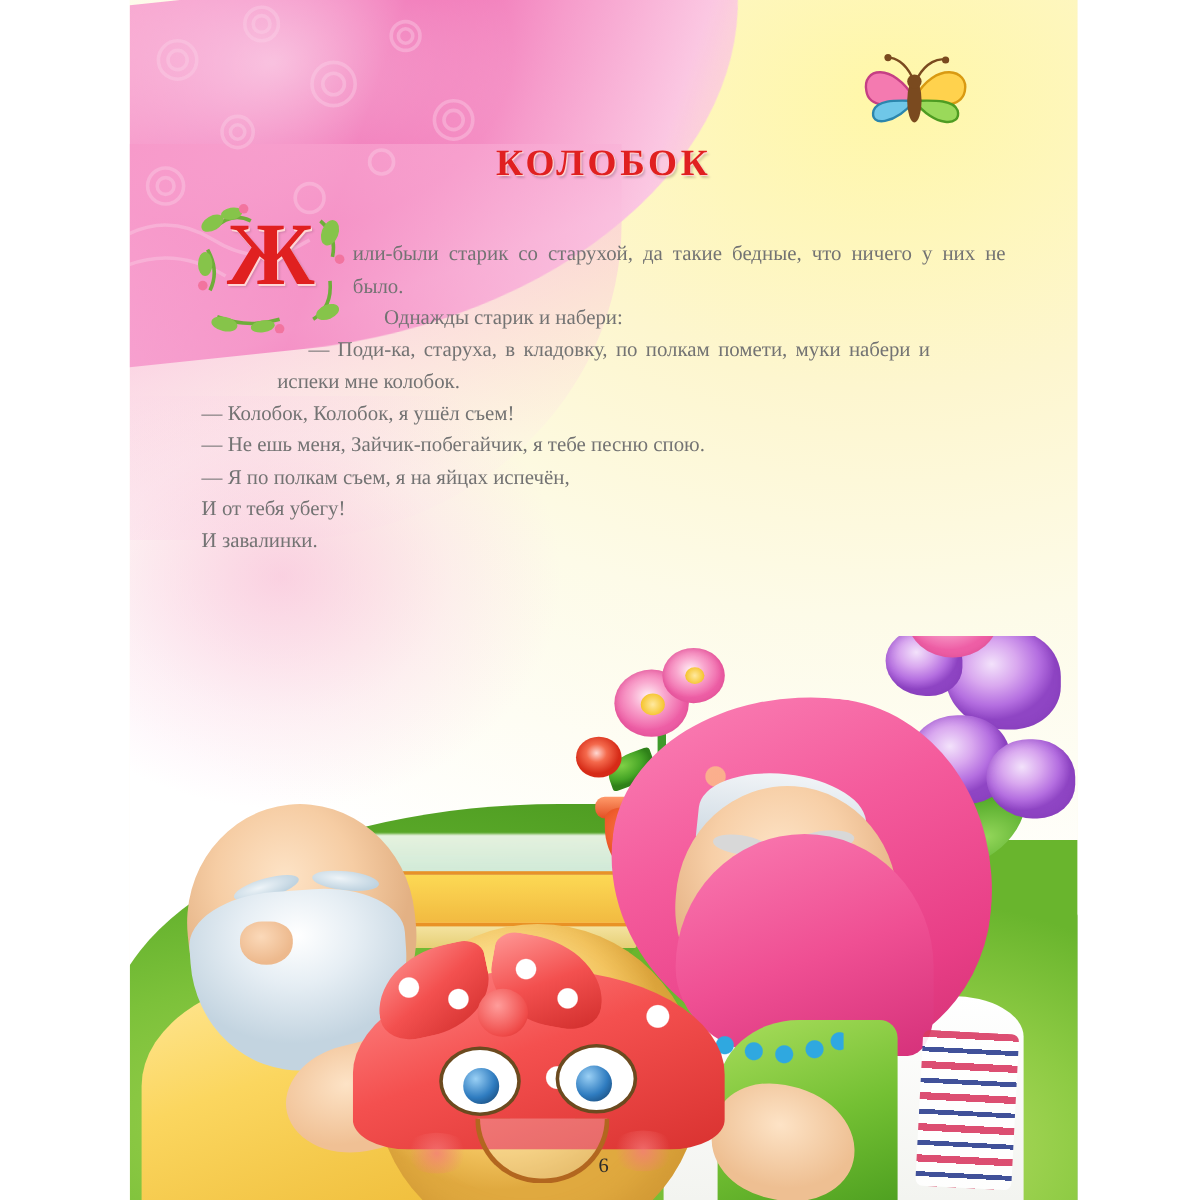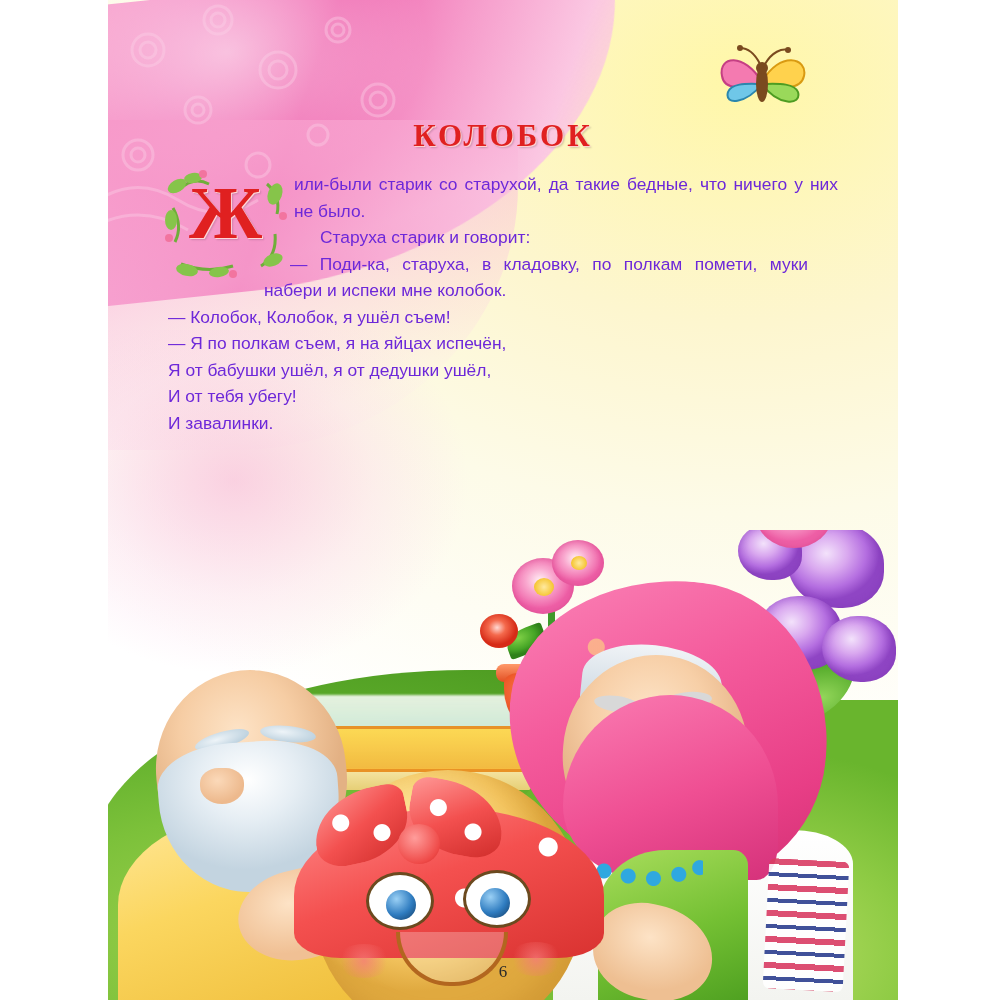--- a/index.html
+++ b/index.html
@@ -111,43 +111,43 @@
     font-size: 74px;
     line-height: 74px;
     color: #e02020;
     text-shadow: 1px 1px 0 #ffd6d6, 2px 2px 2px rgba(0,0,0,0.15);
   }
 
   
   .textblock {
     position: absolute;
     left: 60px;
-    top: 171px;
+    top: 198px;
     width: 670px;
-    font-family: Liberation Sans, sans-serif;
+    font-family: Liberation Serif, serif;
     font-size: 17.4px;
     line-height: 26.5px;
-    color: #6d28d9;
+    color: #737373;
   }
   .para {
     margin: 0;
     text-align: justify;
   }
   .p-first {
     text-indent: 0;
     margin-left: 126px;
     width: 544px;
   }
   .p-indent {
     margin-left: 126px;
     width: 544px;
     text-indent: 26px;
   }
   .p-dash-top {
-    margin-left: 96px;
+    margin-left: 63px;
     width: 544px;
     text-indent: 26px;
   }
   .p-full {
     text-indent: 22px;
     width: 670px;
   }
   .p-line {
     text-indent: 0;
     text-align: left;
@@ -605,25 +605,25 @@
           <circle cx="6" cy="70" r="4"></circle>
           <circle cx="70" cy="106" r="4"></circle>
           <circle cx="120" cy="48" r="4"></circle>
         </g>
       </svg>
       <div class="dropcap-letter">Ж</div>
     </div>
 
     <div class="textblock">
       <p class="para p-first">или-были старик со старухой, да такие бедные, что ничего у них не было.</p>
-      <p class="para p-indent">Старуха старик и говорит:</p>
+      <p class="para p-indent">Однажды старик и набери:</p>
       <p class="para p-dash-top">— Поди-ка, старуха, в кладовку, по полкам помети, муки набери и испеки мне колобок.</p>
       <p class="para p-line">— Колобок, Колобок, я ушёл съем!</p>
+      <p class="para p-line">— Не ешь меня, Зайчик-побегайчик, я тебе песню спою.</p>
       <p class="para p-line">— Я по полкам съем, я на яйцах испечён,</p>
-      <p class="para p-line">Я от бабушки ушёл, я от дедушки ушёл,</p>
       <p class="para p-line">И от тебя убегу!</p>
       <p class="para p-line">И завалинки.</p>
     </div>
 
     <svg class="butterfly" viewBox="0 0 110 80">
       <g>
         <path d="M52 40 C34 10 8 14 12 34 C14 48 34 48 52 40 Z" fill="#f47ab0" stroke="#c53f84" stroke-width="2"></path>
         <path d="M52 40 C70 8 98 16 94 34 C91 48 70 48 52 40 Z" fill="#ffd24d" stroke="#d99a12" stroke-width="2"></path>
         <path d="M52 42 C36 62 14 64 18 50 C22 40 40 42 52 42 Z" fill="#6fc7e8" stroke="#2b86ad" stroke-width="2"></path>
         <path d="M52 42 C68 64 92 64 88 50 C84 40 64 42 52 42 Z" fill="#9ad95a" stroke="#4e9c22" stroke-width="2"></path>

